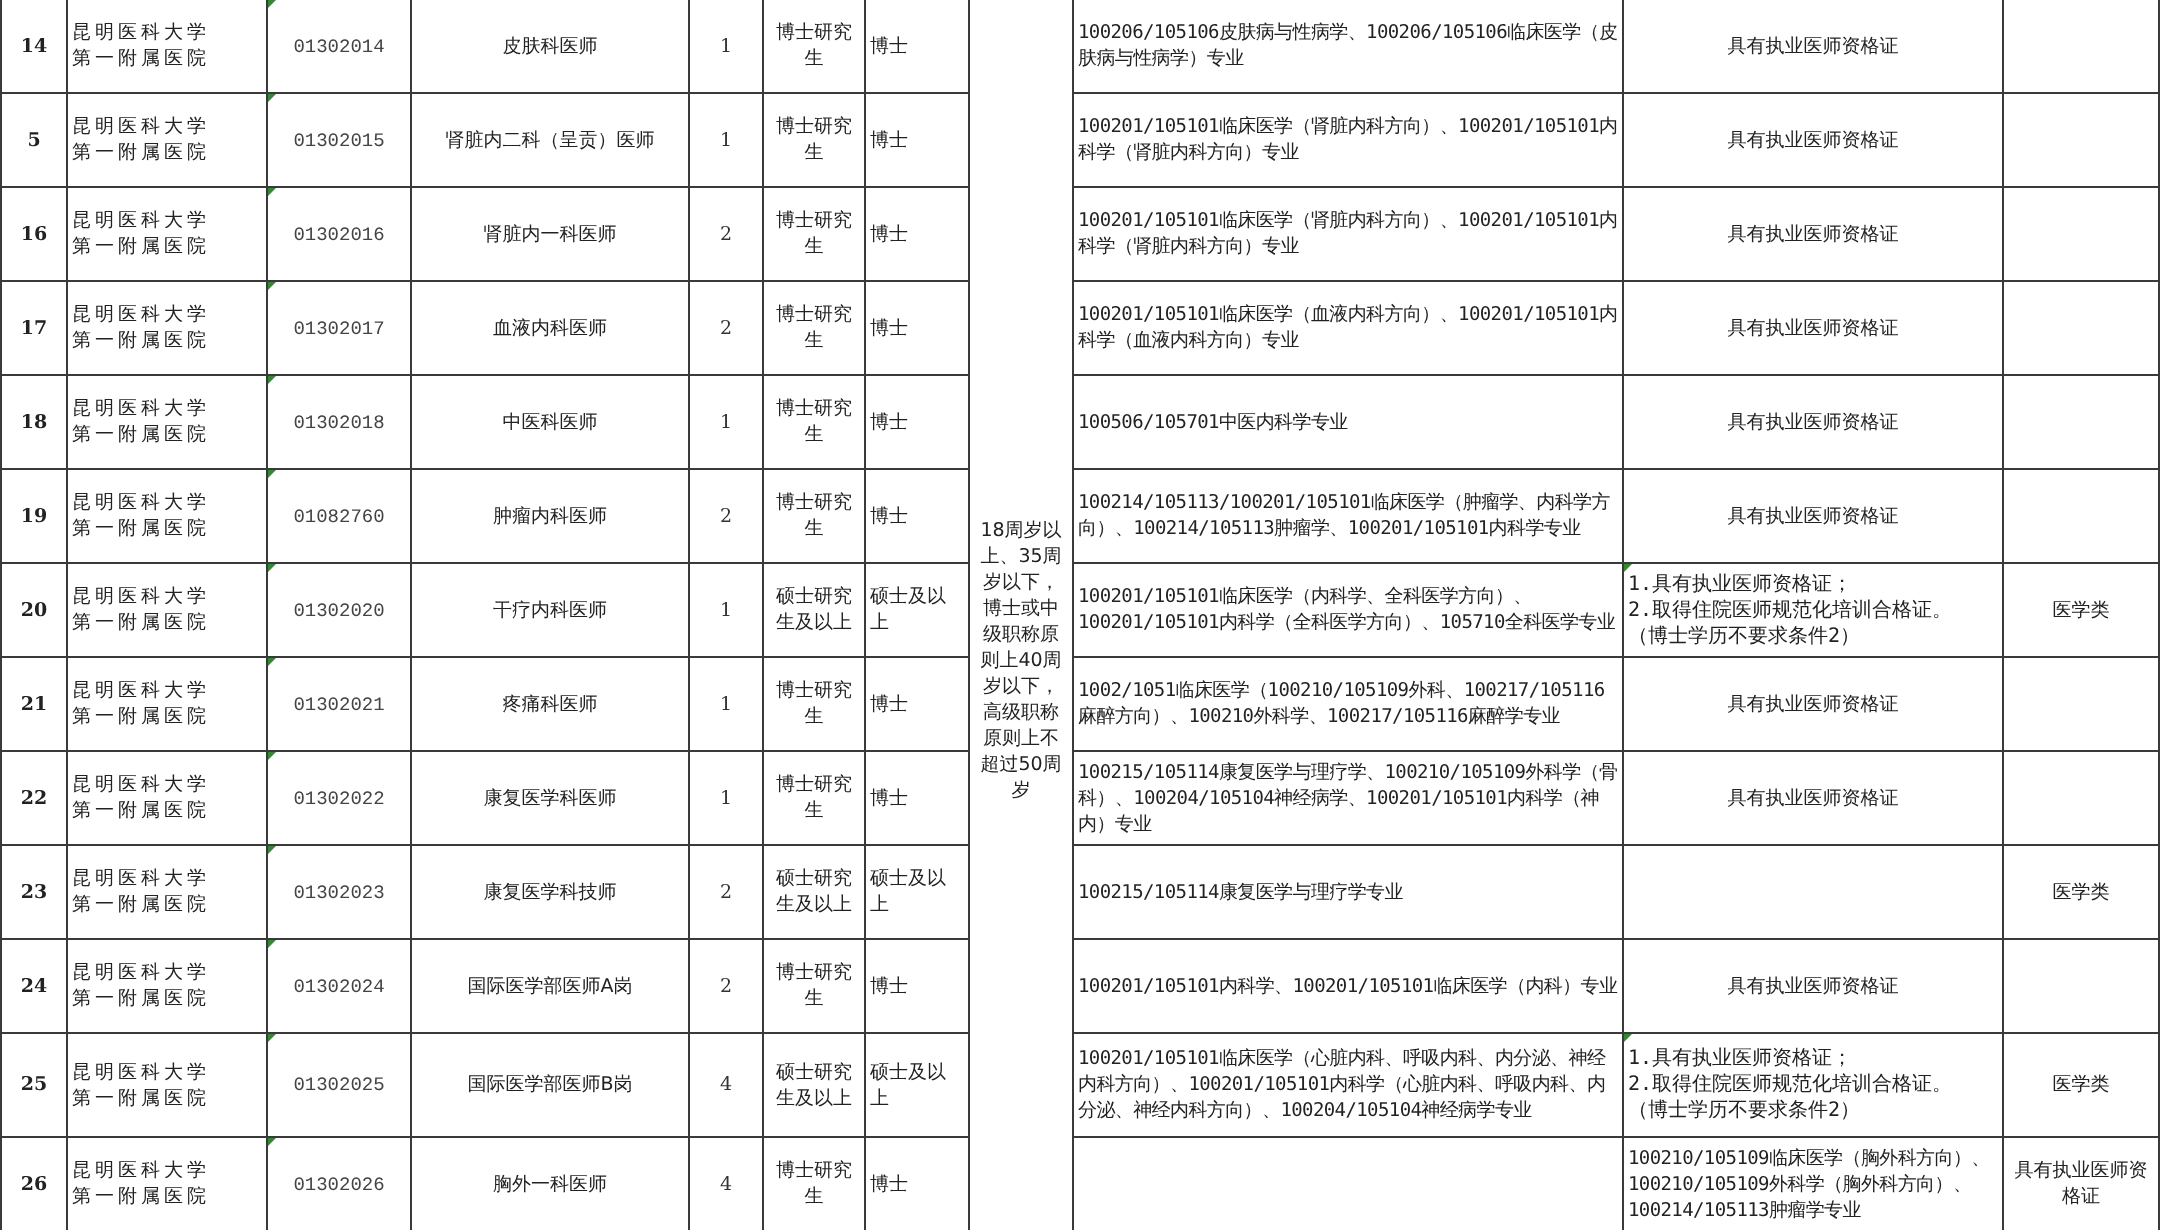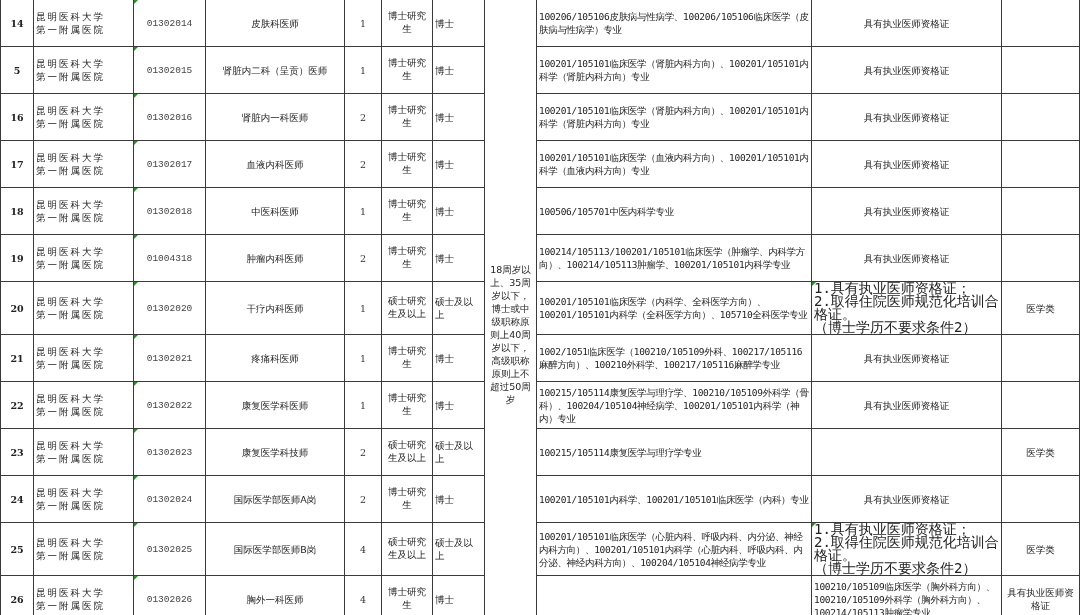--- a/index.html
+++ b/index.html
@@ -10,21 +10,21 @@
   td.c-num { text-align: center; font-weight: bold; font-size: 10px; font-family: "DejaVu Serif", serif; }
   td.c-unit { text-align: left; font-size: 8.5px; letter-spacing: 2px; line-height: 14px; }
   td.c-code { text-align: center; font-size: 10.5px; color: #444; font-family: Liberation Mono, monospace; }
   td.c-post { text-align: center; font-size: 10px; }
   td.c-count { text-align: center; font-size: 10px; font-family: "DejaVu Serif", serif; color: #333; }
   td.c-edu { text-align: center; font-size: 10px; line-height: 13px; font-family: Liberation Mono, monospace; }
   td.c-deg { text-align: left; font-size: 10px; }
   td.c-age { text-align: center; font-size: 9.5px; line-height: 13px; padding: 0 3px; }
   td.c-major { text-align: left; font-size: 9px; line-height: 13px; font-family: "DejaVu Sans Mono", "Liberation Mono", monospace; letter-spacing: -0.3px; }
   td.c-other { text-align: center; font-size: 10px; }
-  td.c-other.multi { text-align: left; font-size: 14px; line-height: 13px; font-family: "DejaVu Sans Mono", "Liberation Mono", monospace; }
+  td.c-other.multi { text-align: left; font-size: 10px; line-height: 13px; font-family: "DejaVu Sans Mono", "Liberation Mono", monospace; }
   td.c-cat { text-align: center; font-size: 10px; }
   .mark { position: absolute; left: 0; top: 0; width: 0; height: 0; border-top: 4px solid #2e8b2e; border-right: 4px solid transparent; }
   .line { display: block; }
 </style>
 </head>
 <body>
 
 <table class="sheet">
   <colgroup>
     <col style="width:33px">
@@ -122,21 +122,21 @@
       <td class="c-other">具有执业医师资格证</td>
       <td class="c-cat"></td>
     </tr>
 
     <tr>
       <td class="c-num">19</td>
       <td class="c-unit">
           <span class="line">昆明医科大学</span>
           <span class="line">第一附属医院</span>
         </td>
-      <td class="c-code"><span class="mark"></span><span>01004318</span></td>
+      <td class="c-code"><span class="mark"></span><span>01082760</span></td>
       <td class="c-post">肿瘤内科医师</td>
       <td class="c-count">2</td>
       <td class="c-edu">博士研究生</td>
       <td class="c-deg">博士</td>
       <td class="c-major">100214/105113/100201/105101临床医学（肿瘤学、内科学方向）、100214/105113肿瘤学、100201/105101内科学专业</td>
       <td class="c-other">具有执业医师资格证</td>
       <td class="c-cat"></td>
     </tr>
 
     <tr>

